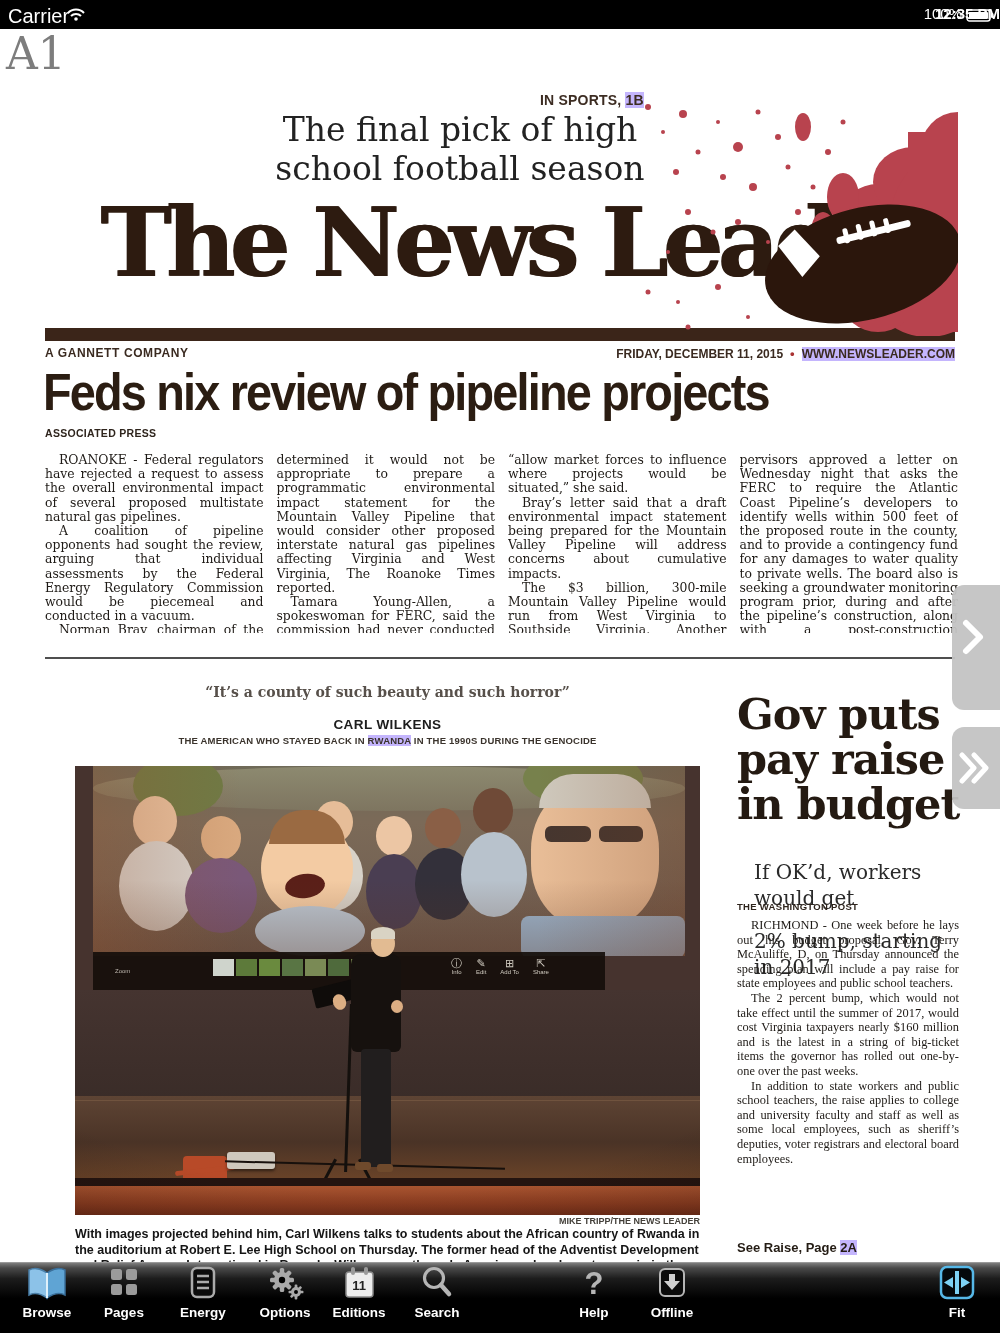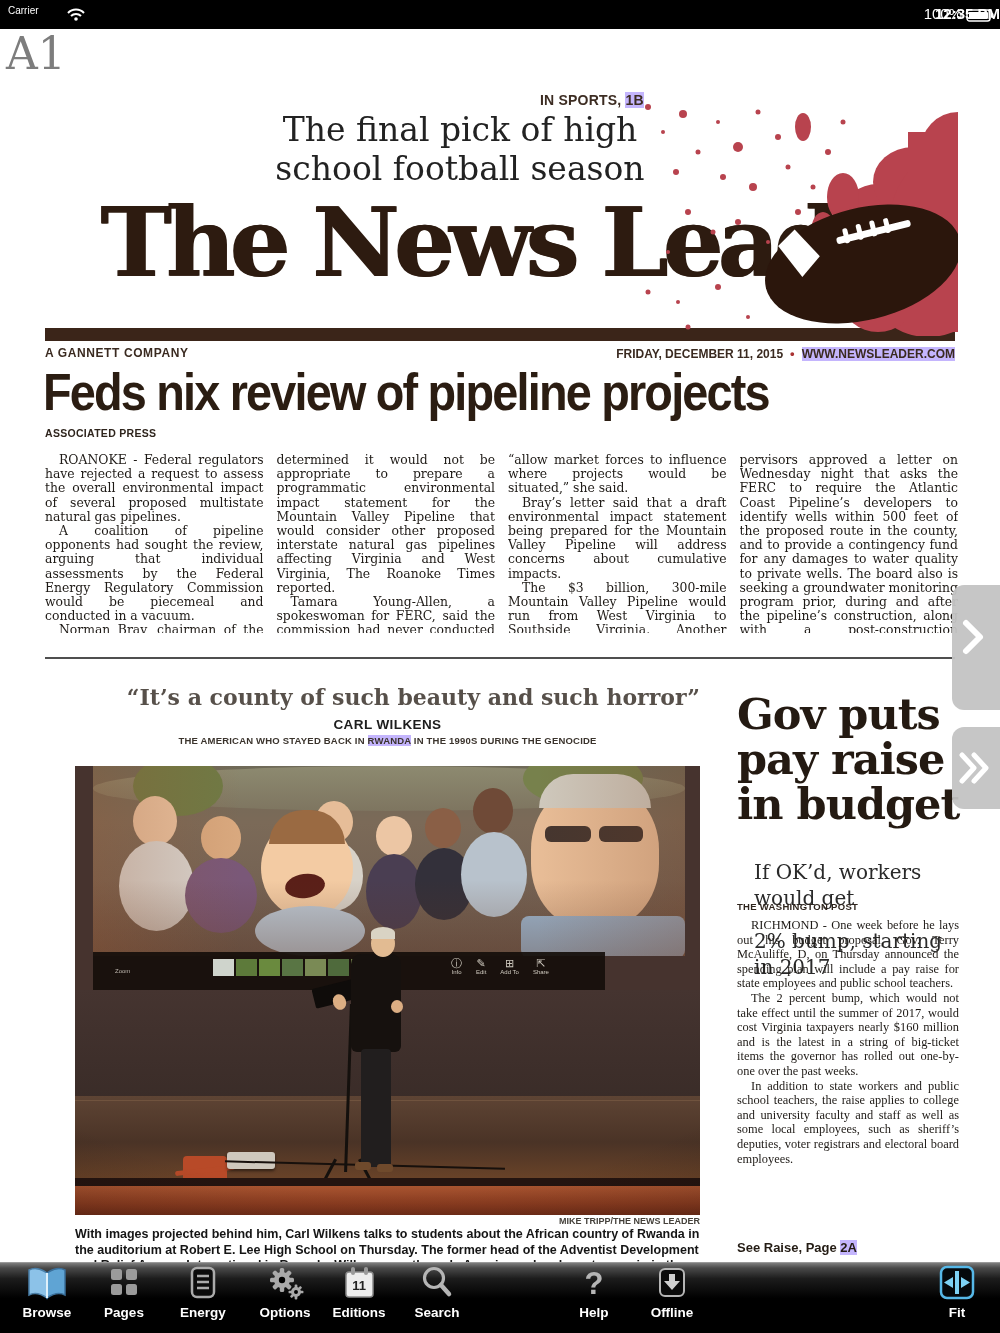--- a/index.html
+++ b/index.html
@@ -1,20 +1,20 @@
 <!DOCTYPE html>
 <html><head>
 <meta charset="utf-8">
 <style>
   html,body{margin:0;padding:0;background:#fff;}
   .screen{position:relative;width:1000px;height:1333px;background:#fff;overflow:hidden;
           font-family:"Liberation Sans",sans-serif;}
   
   .statusbar{position:absolute;left:0;top:0;width:1000px;height:29px;background:#000;color:#fff;}
-  .sb-carrier{position:absolute;left:8px;top:5px;font-size:10px;}
+  .sb-carrier{position:absolute;left:8px;top:5px;font-size:20px;}
   .sb-wifi{position:absolute;left:66px;top:7px;}
   .sb-time{position:absolute;left:0;top:5px;width:100%;text-align:right;font-size:15px;font-weight:bold;}
   .sb-batt-label{position:absolute;right:38px;top:5px;font-size:15px;}
   .sb-batt{position:absolute;right:6px;top:8px;}
   
   .a1{position:absolute;left:6px;top:28px;font-family:"DejaVu Serif",serif;font-size:44px;color:#7d7d7d;}
   .kicker{position:absolute;left:540px;top:92px;width:110px;font-size:14px;font-weight:bold;color:#3c2c22;letter-spacing:.2px;}
   .hl{background:#c4b5fd;}
   .teaser{position:absolute;left:240px;top:110px;width:440px;text-align:center;
           font-family:"DejaVu Serif",serif;font-size:33px;color:#222;line-height:39px;}
@@ -31,22 +31,22 @@
   .headline{position:absolute;left:43px;top:362px;width:1010px;font-size:52px;font-weight:bold;
             color:#2b1d12;letter-spacing:-2px;transform:scaleX(.9);transform-origin:left;}
   .ap{position:absolute;left:45px;top:427px;font-size:10.5px;font-weight:bold;color:#2e241c;letter-spacing:.3px;}
   .cols{position:absolute;left:45px;top:453px;width:913px;height:180px;display:flex;gap:13px;overflow:hidden;}
   .col{flex:1;font-family:"DejaVu Serif",serif;font-size:12.4px;line-height:14.2px;
        text-align:justify;color:#1e1a16;overflow:hidden;}
   .col p{margin:0;text-indent:14px;}
   .noindent p:first-child{text-indent:0;}
   .divider{position:absolute;left:45px;top:657px;width:910px;height:2px;background:#4f4f4f;}
   
-  .quote{position:absolute;left:75px;top:684px;width:625px;text-align:right;
-         font-family:"DejaVu Serif",serif;font-weight:bold;font-size:22px;color:#57504a;}
+  .quote{position:absolute;left:75px;top:684px;width:625px;text-align:center;
+         font-family:"DejaVu Serif",serif;font-weight:bold;font-size:14px;color:#57504a;}
   .speaker{position:absolute;left:75px;top:717px;width:625px;text-align:center;
            font-size:13.5px;font-weight:bold;color:#1d1d1d;letter-spacing:.4px;}
   .tagline{position:absolute;left:75px;top:735px;width:625px;text-align:center;
            font-size:9.5px;font-weight:bold;color:#3a332c;letter-spacing:.2px;}
   
   .photo{position:absolute;left:75px;top:766px;width:625px;height:449px;background:#46332e;overflow:hidden;}
   .proj{position:absolute;left:18px;top:0;width:592px;height:190px;overflow:hidden;
         background:linear-gradient(180deg,#6f6a58 0%,#7b6a58 30%,#6e5a4e 100%);}
   .blob{position:absolute;border-radius:50%;}
   .proj-tint{position:absolute;inset:0;background:linear-gradient(90deg,rgba(150,80,40,.30),rgba(0,0,0,0) 25%,rgba(0,0,0,0) 75%,rgba(120,60,30,.25)),linear-gradient(0deg,rgba(90,50,30,.35),rgba(0,0,0,0) 40%);}

